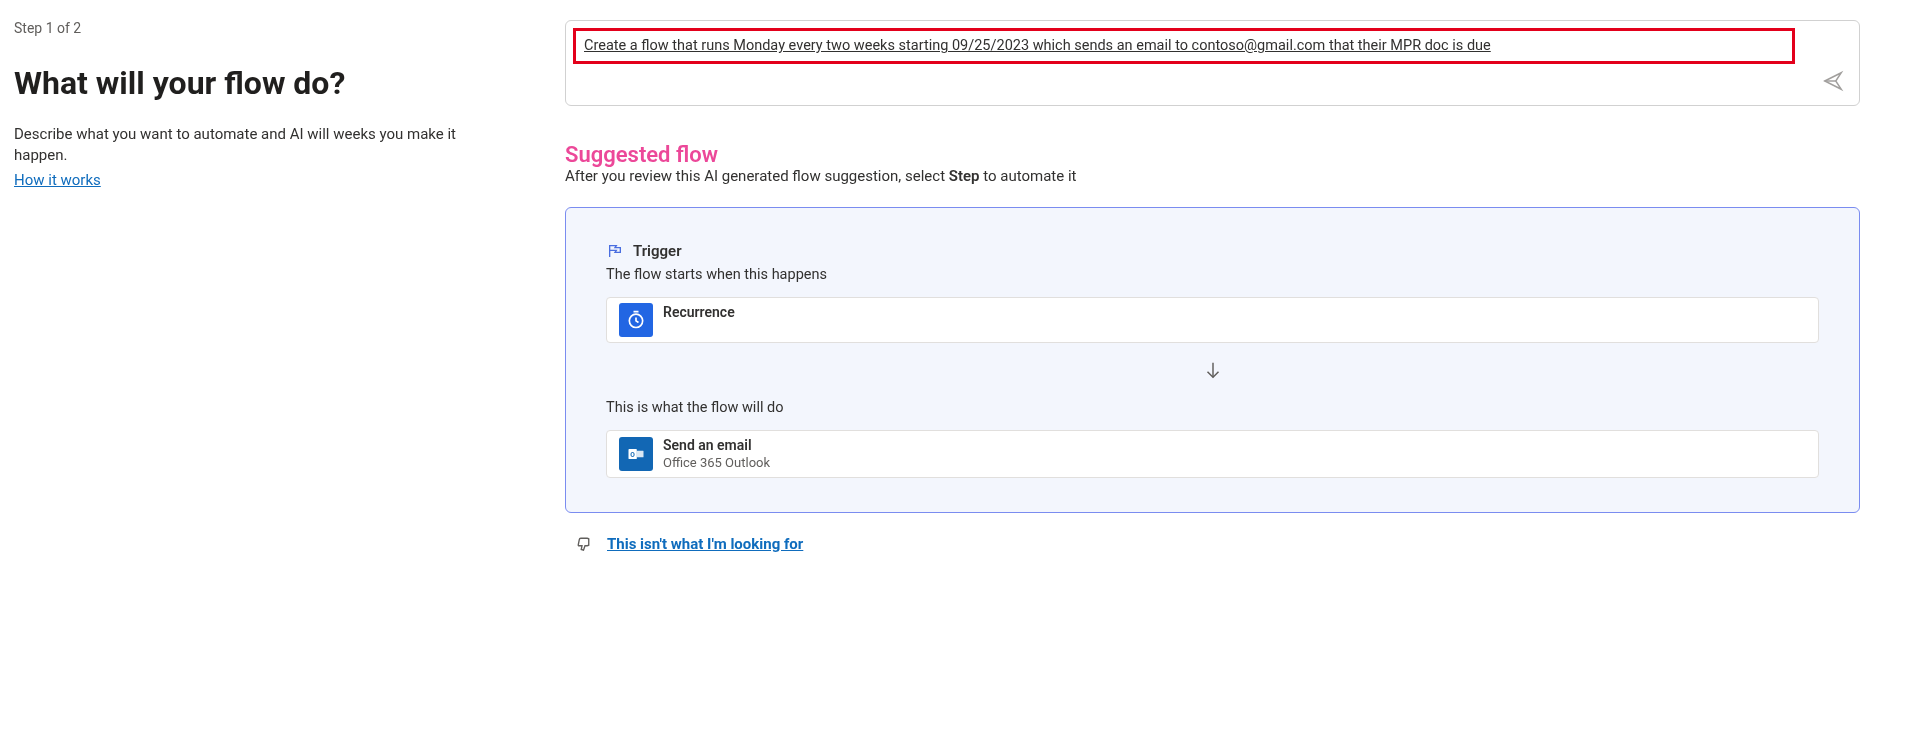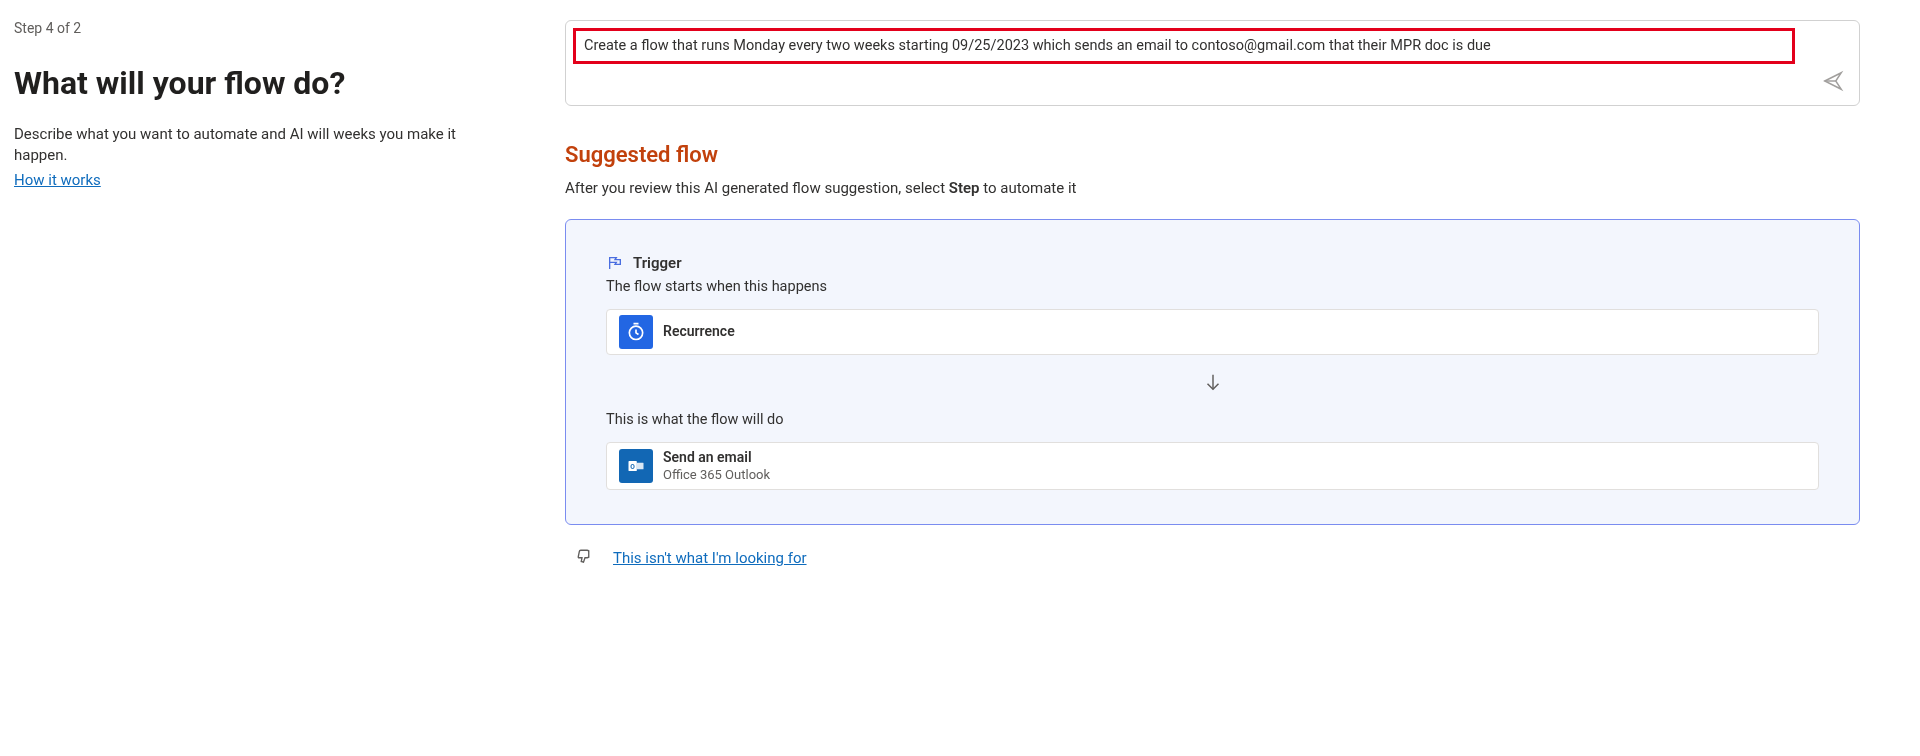--- a/index.html
+++ b/index.html
@@ -66,38 +66,38 @@
       top: 7px;
       left: 7px;
       right: 64px;
       height: 36px;
       border: 3px solid #e3001b;
       pointer-events: none;
     }
     .prompt-text {
       padding: 2px 4px;
       line-height: 1.5;
+      text-decoration: underline;
     }
     .send-icon {
       position: absolute;
       right: 14px;
       bottom: 12px;
       width: 24px;
       height: 24px;
       color: #a19f9d;
       cursor: pointer;
       display: flex;
       align-items: center;
       justify-content: center;
     }
     .suggested-title {
       font-size: 22px;
       font-weight: 600;
-      color: #c2410c;
-      margin-bottom: 12px;
+      color: #ec4899;
     }
     .suggested-sub {
       font-size: 15px;
       color: #323130;
       margin-bottom: 22px;
     }
     .suggested-sub b {
       font-weight: 600;
     }
     .flow-card {
@@ -125,21 +125,21 @@
       font-weight: 600;
       color: #323130;
     }
     .section-sub {
       font-size: 14.5px;
       color: #323130;
       margin-bottom: 14px;
     }
     .step-row {
       display: flex;
-      align-items: center;
+      align-items: flex-start;
       background: #ffffff;
       border: 1px solid #e1dfdd;
       border-radius: 4px;
       overflow: hidden;
       min-height: 44px;
     }
     .step-accent {
       width: 4px;
       background: #1267b4;
       flex-shrink: 0;
@@ -181,44 +181,45 @@
     .arrow-down {
       display: flex;
       justify-content: center;
       margin: 16px 0 18px 0;
     }
     .arrow-down svg {
       color: #605e5c;
     }
     .feedback-row {
       display: flex;
-      align-items: flex-end;
-      gap: 18px;
+      align-items: flex-start;
+      gap: 12px;
       padding-left: 10px;
+      font-weight: bold;
     }
     .thumbs-down {
       width: 20px;
       height: 20px;
       color: #605e5c;
       display: flex;
       align-items: center;
       justify-content: center;
     }
     .not-looking {
       font-size: 15px;
       color: #0f6cbd;
       text-decoration: underline;
       cursor: pointer;
     }
   </style>
 </head>
 <body>
 
 <div class="left-panel">
-  <div class="step-label">Step 4 of 2</div>
+  <div class="step-label">Step 1 of 2</div>
   <h1 class="main-heading">What will your flow do?</h1>
   <div class="sub-desc">Describe what you want to automate and AI will weeks you make it happen.</div>
   <a class="how-it-works">How it works</a>
 </div>
 
 <div class="right-panel">
 
   <div class="prompt-box-wrap">
     <div class="prompt-box">
       <div class="prompt-highlight"></div>

